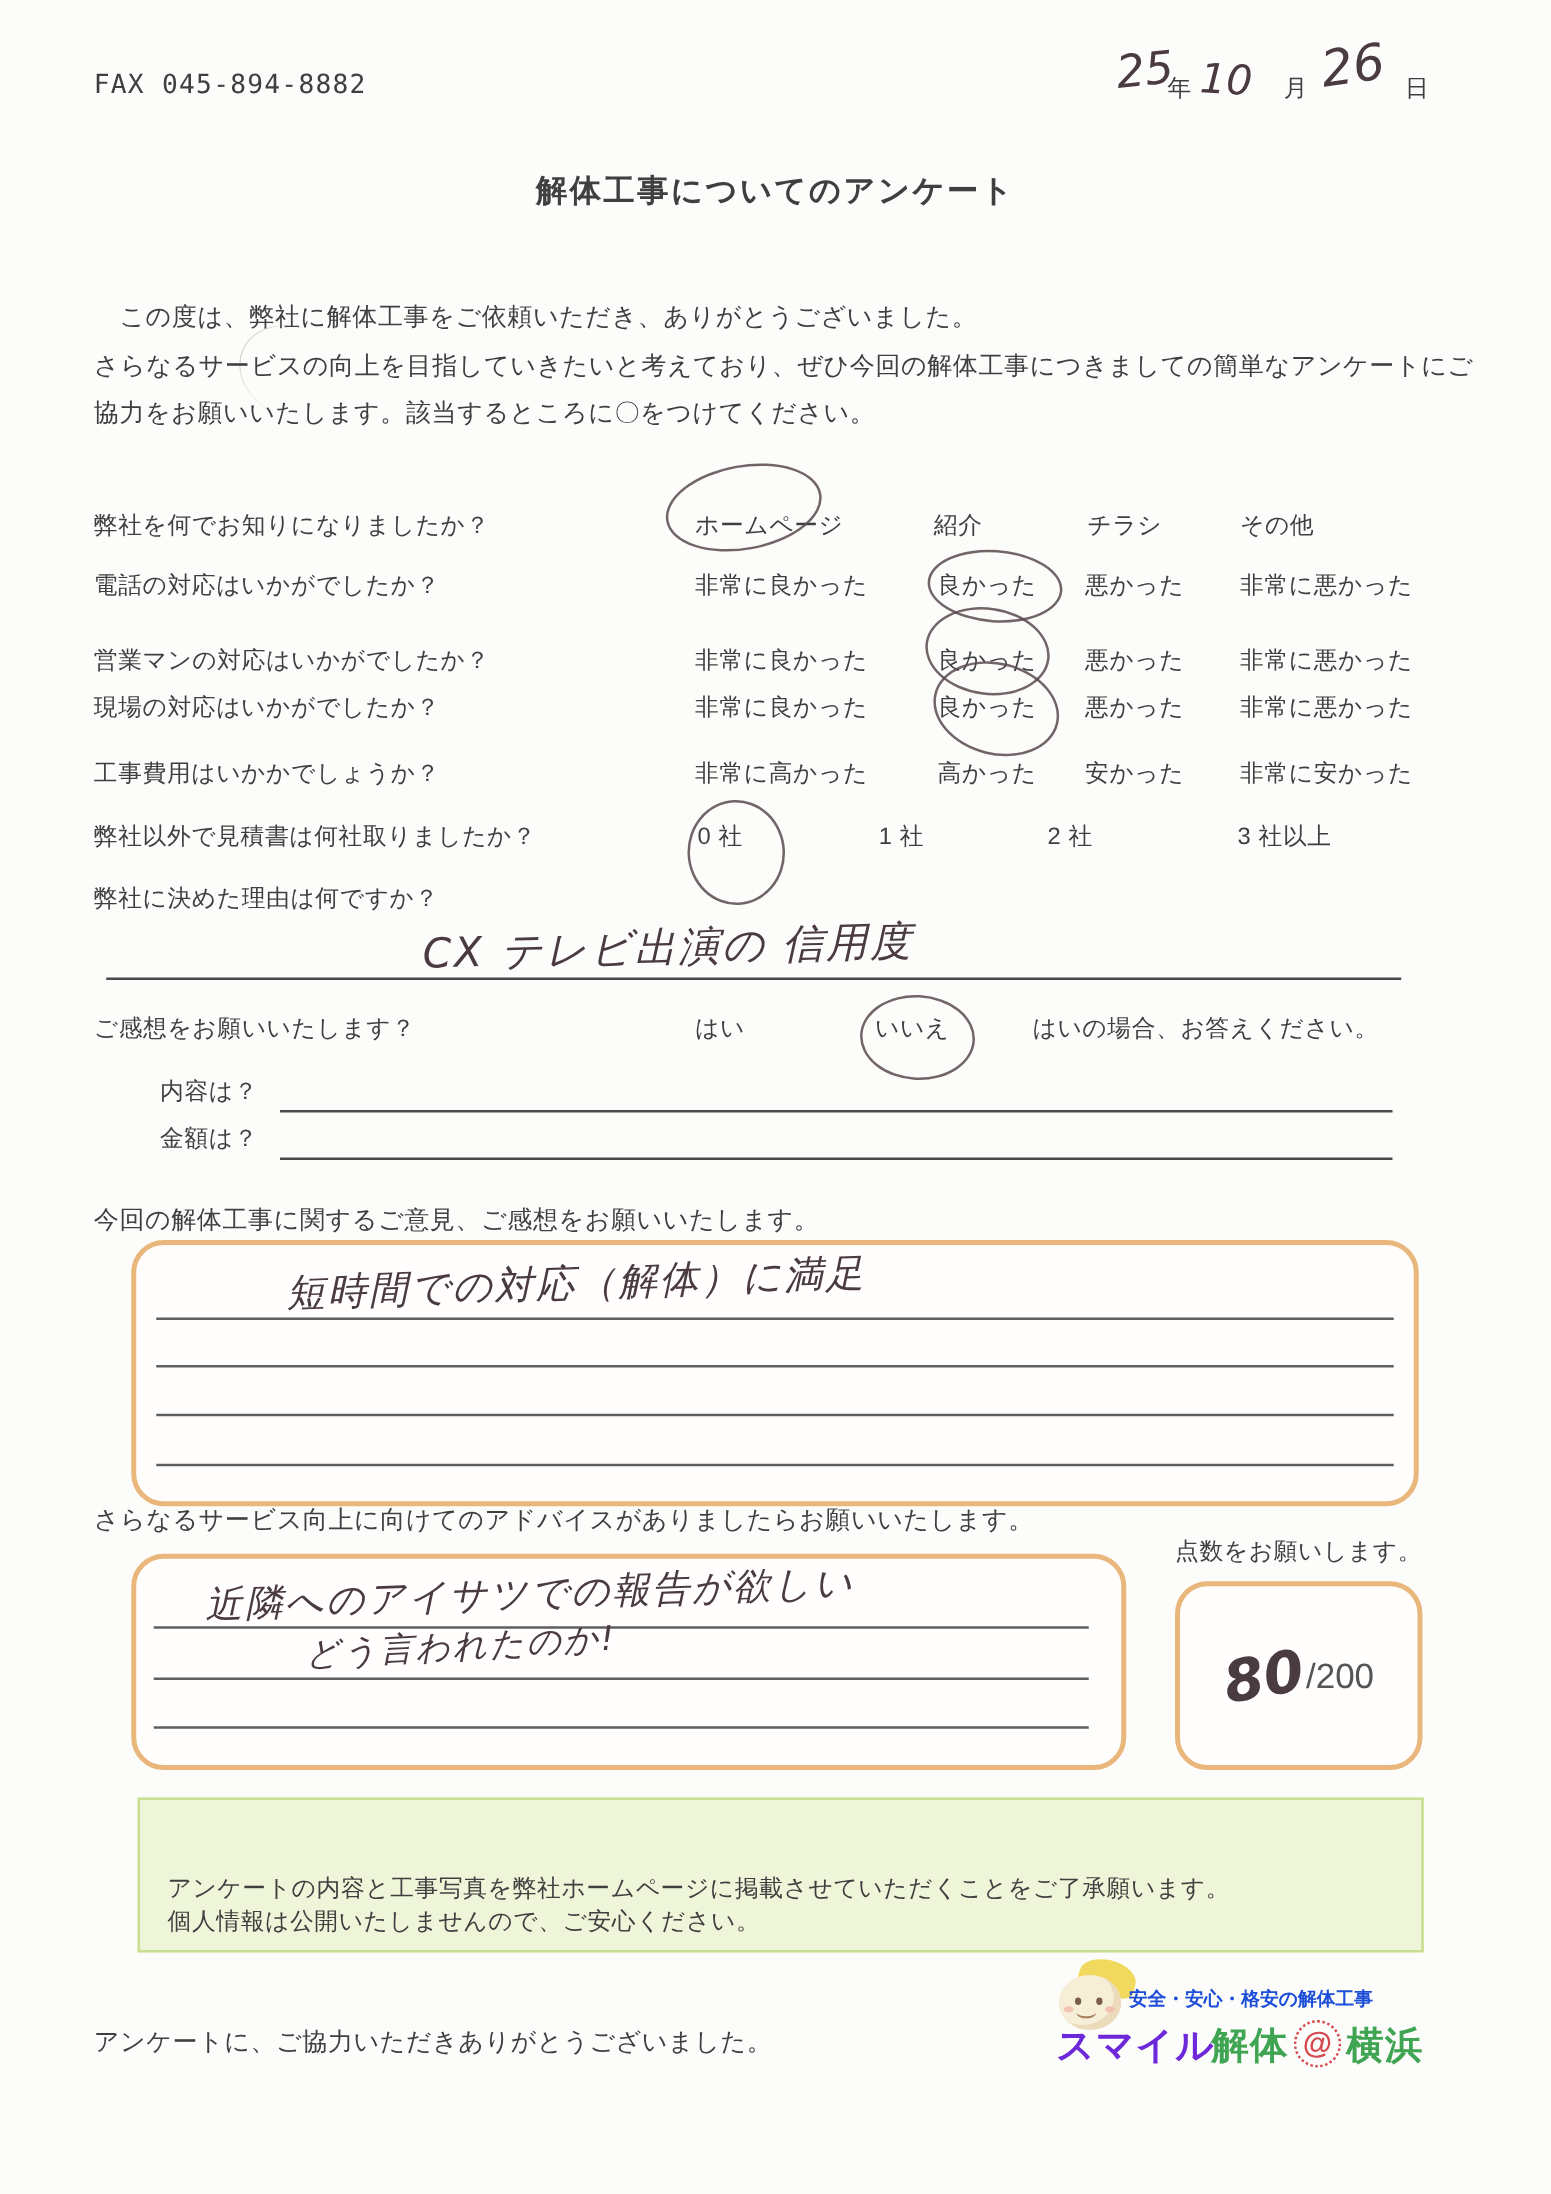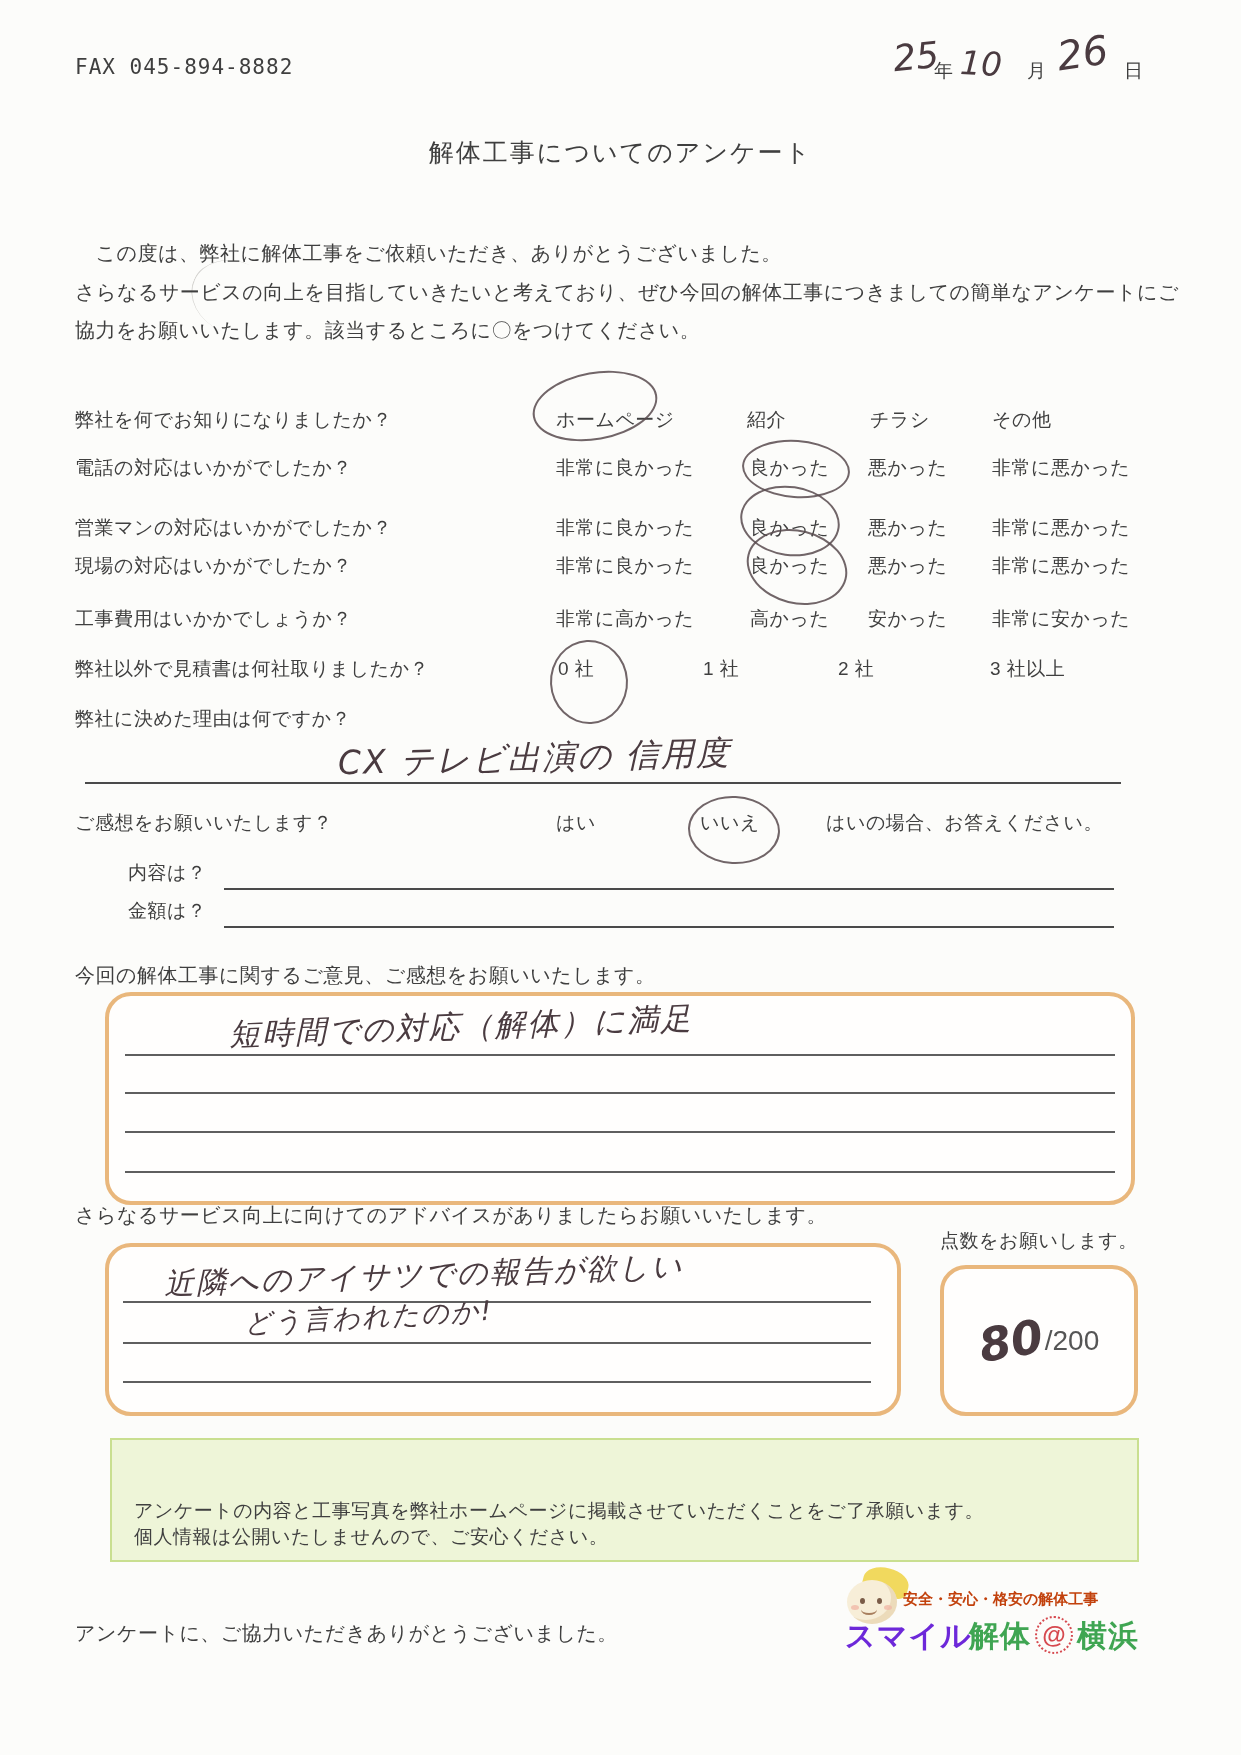--- a/index.html
+++ b/index.html
@@ -11,25 +11,25 @@
   }
   .abs{position:absolute;white-space:nowrap}
   .txt{font-size:19px;letter-spacing:.5px}
   .mono{font-family:"DejaVu Sans Mono","Liberation Mono",monospace}
   .hand{color:#4a3b40;font-style:italic;font-family:"DejaVu Sans",sans-serif}
   .ring{position:absolute;border:2.5px solid rgba(88,74,78,.85);border-radius:50%}
   .uline{position:absolute;height:2px;background:#4a4a4a}
   .rline{position:absolute;height:1.5px;background:#5f5f5f}
   .obox{position:absolute;border:4px solid #e9b77c;border-radius:26px;background:#fffefd}
   .gbox{position:absolute;background:#eef5d8;border:2px solid #c9df90}
-  .title{font-size:25px;font-weight:400;letter-spacing:2px}
+  .title{font-size:25px;font-weight:700;letter-spacing:2px}
   .qlabel{font-size:19px;letter-spacing:.5px}
   .opt{position:absolute;font-size:19px;letter-spacing:.5px;white-space:nowrap}
   .smudge{position:absolute;border-left:1.5px solid rgba(120,115,110,.30);border-radius:50%}
-  .logo-tag{font-size:15px;color:#c2410c;letter-spacing:0;font-weight:600}
+  .logo-tag{font-size:15px;color:#1d4ed8;letter-spacing:0;font-weight:600}
   .brand-tan{font-size:30px;font-weight:bold;color:#6d28d9;letter-spacing:1px}
   .brand-green{font-size:30px;font-weight:bold;color:#3fa552;letter-spacing:1px}
   .at-ring{display:inline-block;border:2px dotted #d6494f;border-radius:50%;
            color:#d6494f;font-weight:bold;font-size:24px;width:34px;height:34px;
            line-height:34px;text-align:center}
   .face{position:absolute;width:50px;height:44px;background:#f7eed8;border-radius:50%;
         box-shadow:inset -6px -4px 0 rgba(222,196,150,.45)}
   .helmet{position:absolute;width:46px;height:28px;background:#f1d95e;
           border-radius:60% 60% 30% 30%;transform:rotate(14deg)}
   .eye{position:absolute;width:5px;height:6px;background:#7a5c48;border-radius:50%}

